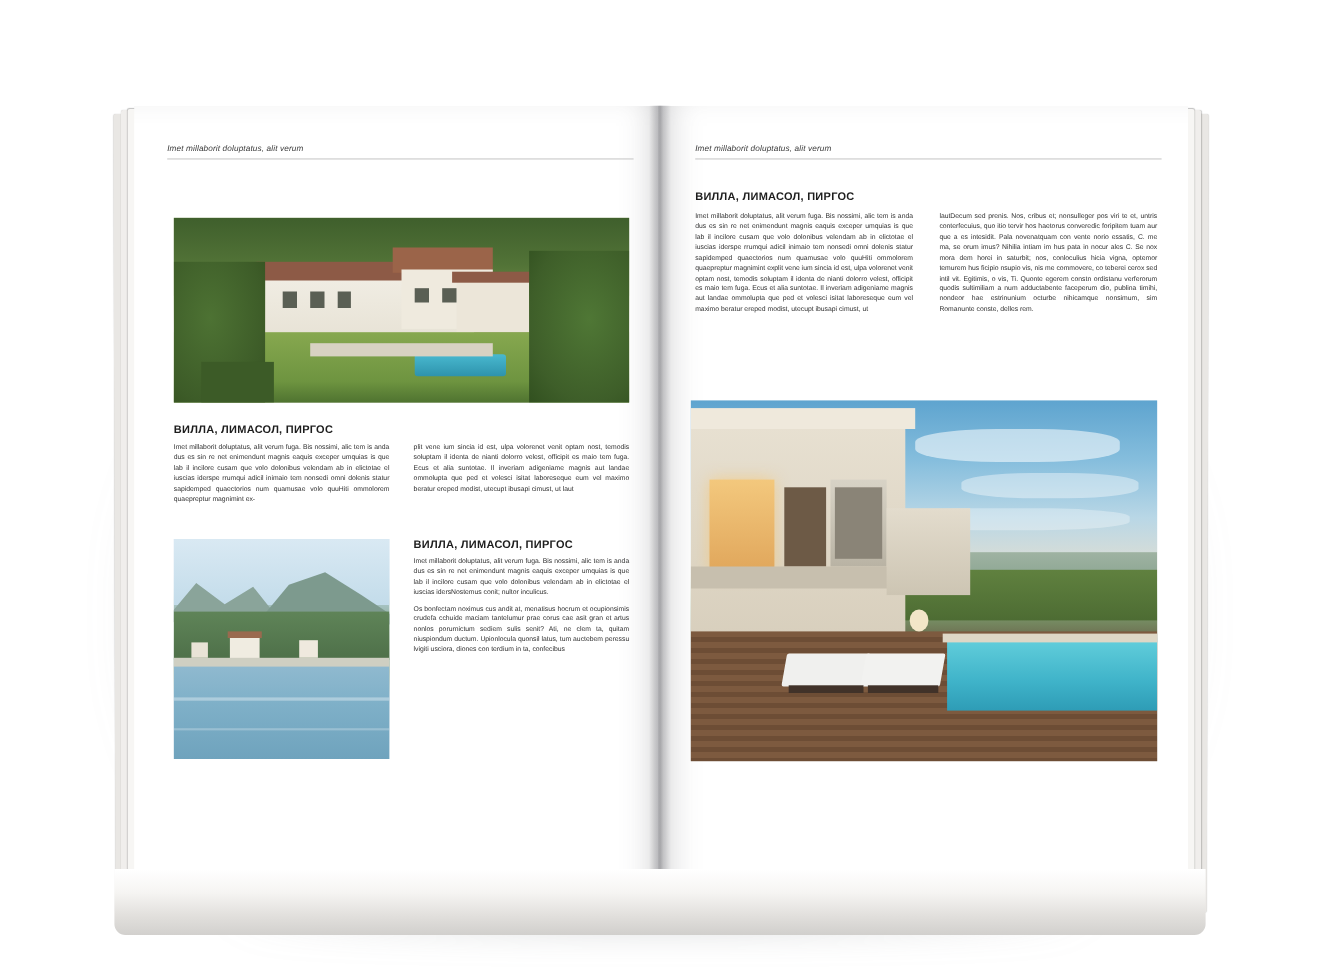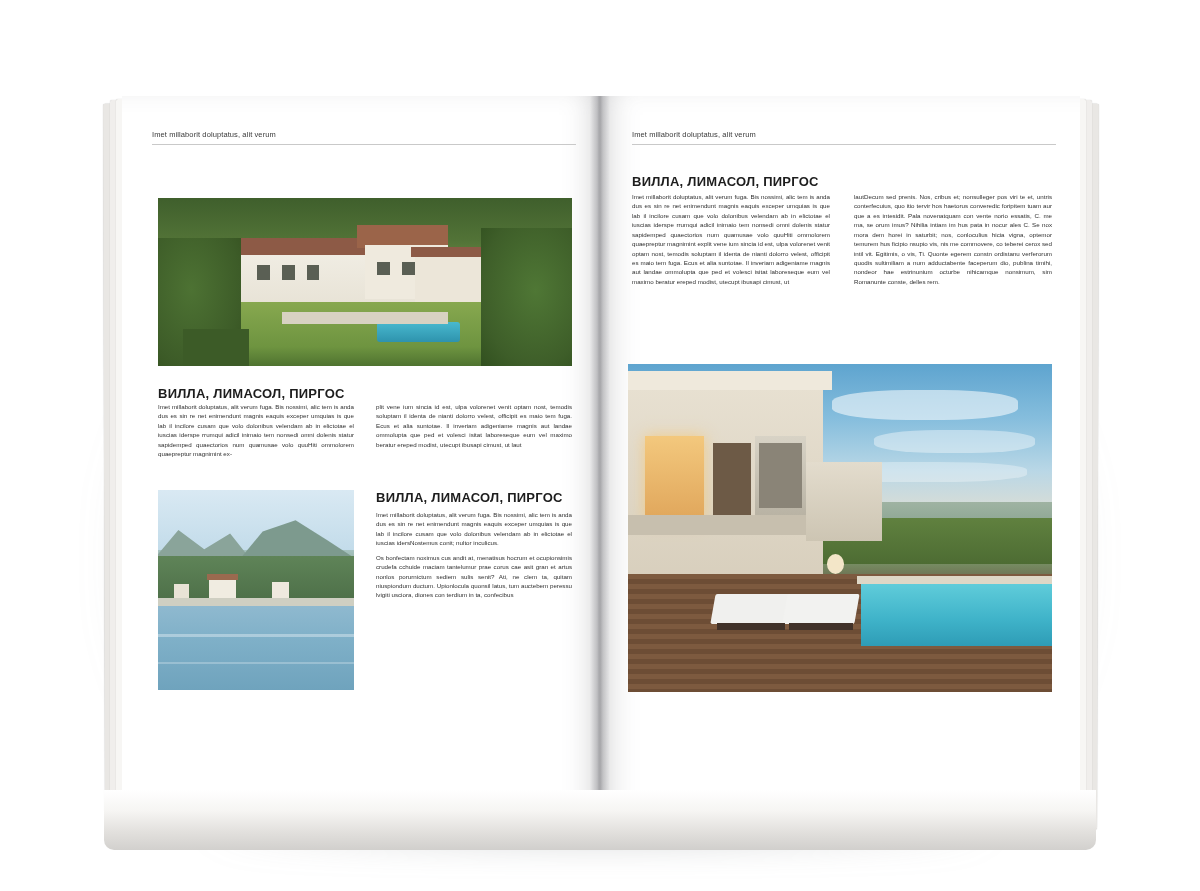--- a/index.html
+++ b/index.html
@@ -96,29 +96,30 @@
     left: 0; top: 0; right: 0; bottom: 0;
     padding: 0;
   }
 
   .running-head {
     position: absolute;
     font-size: 7.5px;
     color: #3b3b3b;
     letter-spacing: 0.1px;
     white-space: nowrap;
+    font-style: italic;
   }
   .rule {
     position: absolute;
     height: 1px;
     background: #c9c9c9;
   }
 
   .section-title {
-    font-size: 13px;
+    font-size: 10px;
     font-weight: bold;
     color: #1d1d1d;
     letter-spacing: 0.25px;
     text-transform: uppercase;
     margin: 0 0 5px 0;
   }
 
   .body-text {
     font-size: 6.2px;
     line-height: 1.52;

